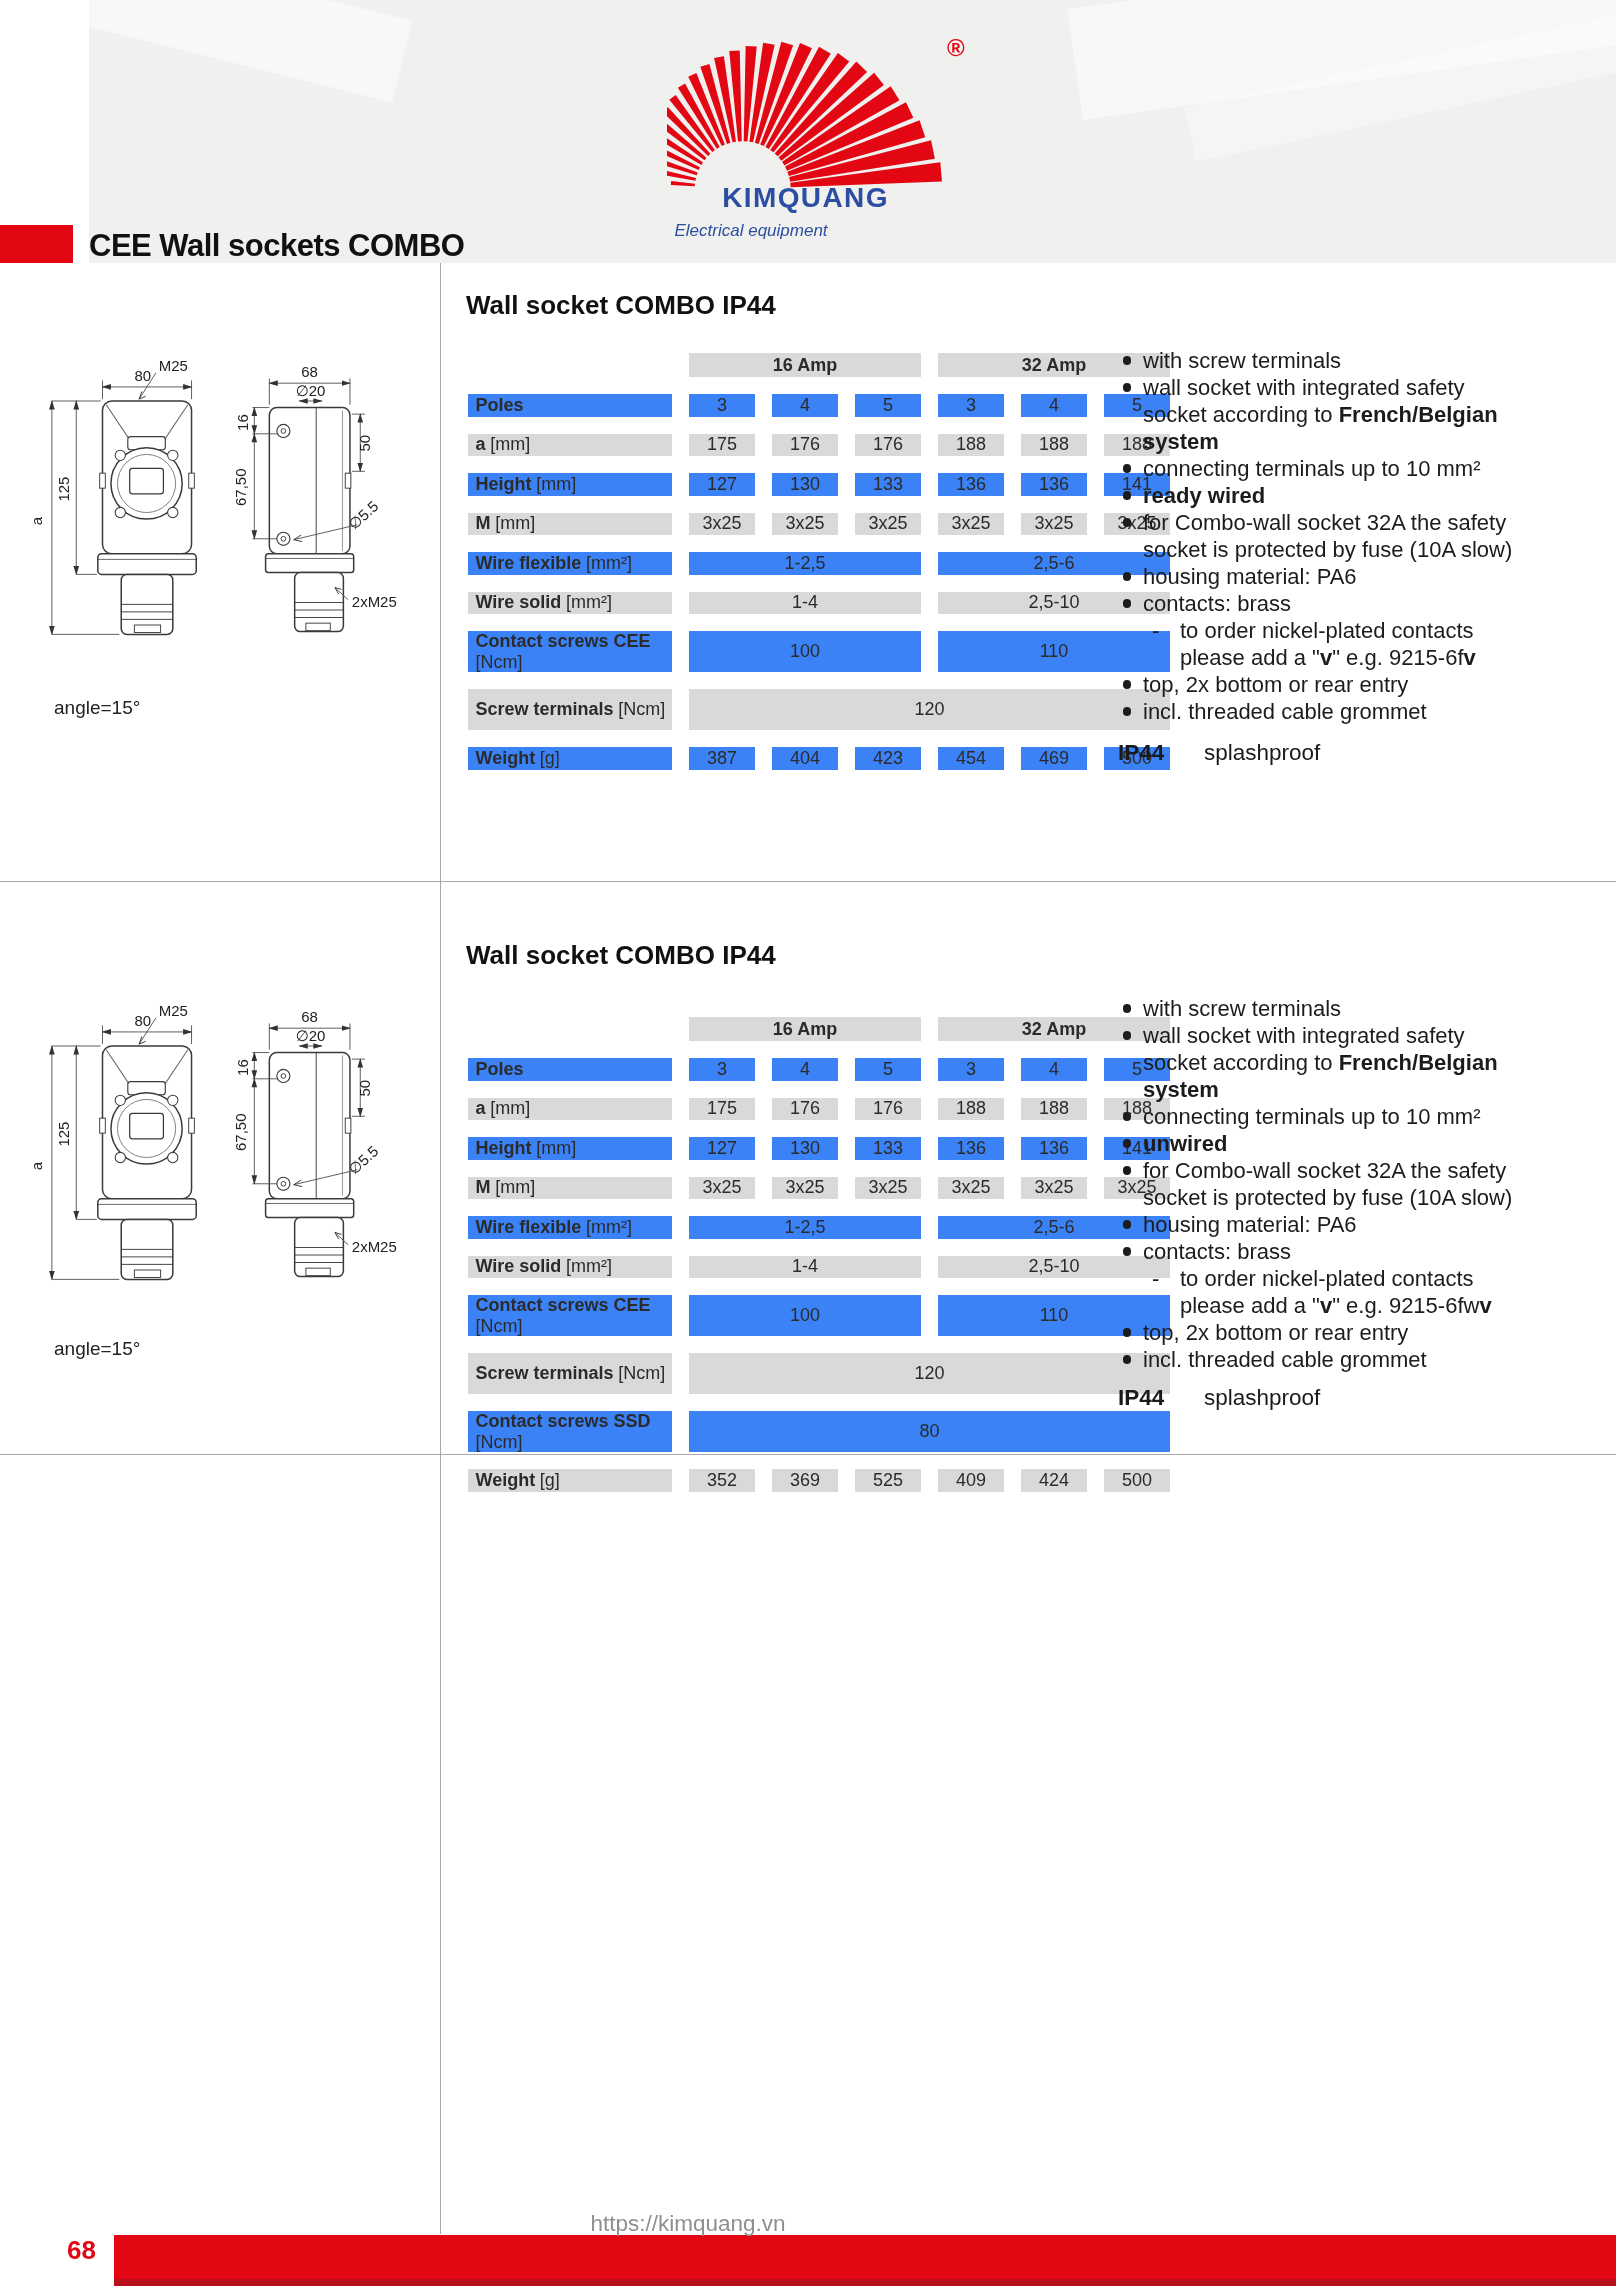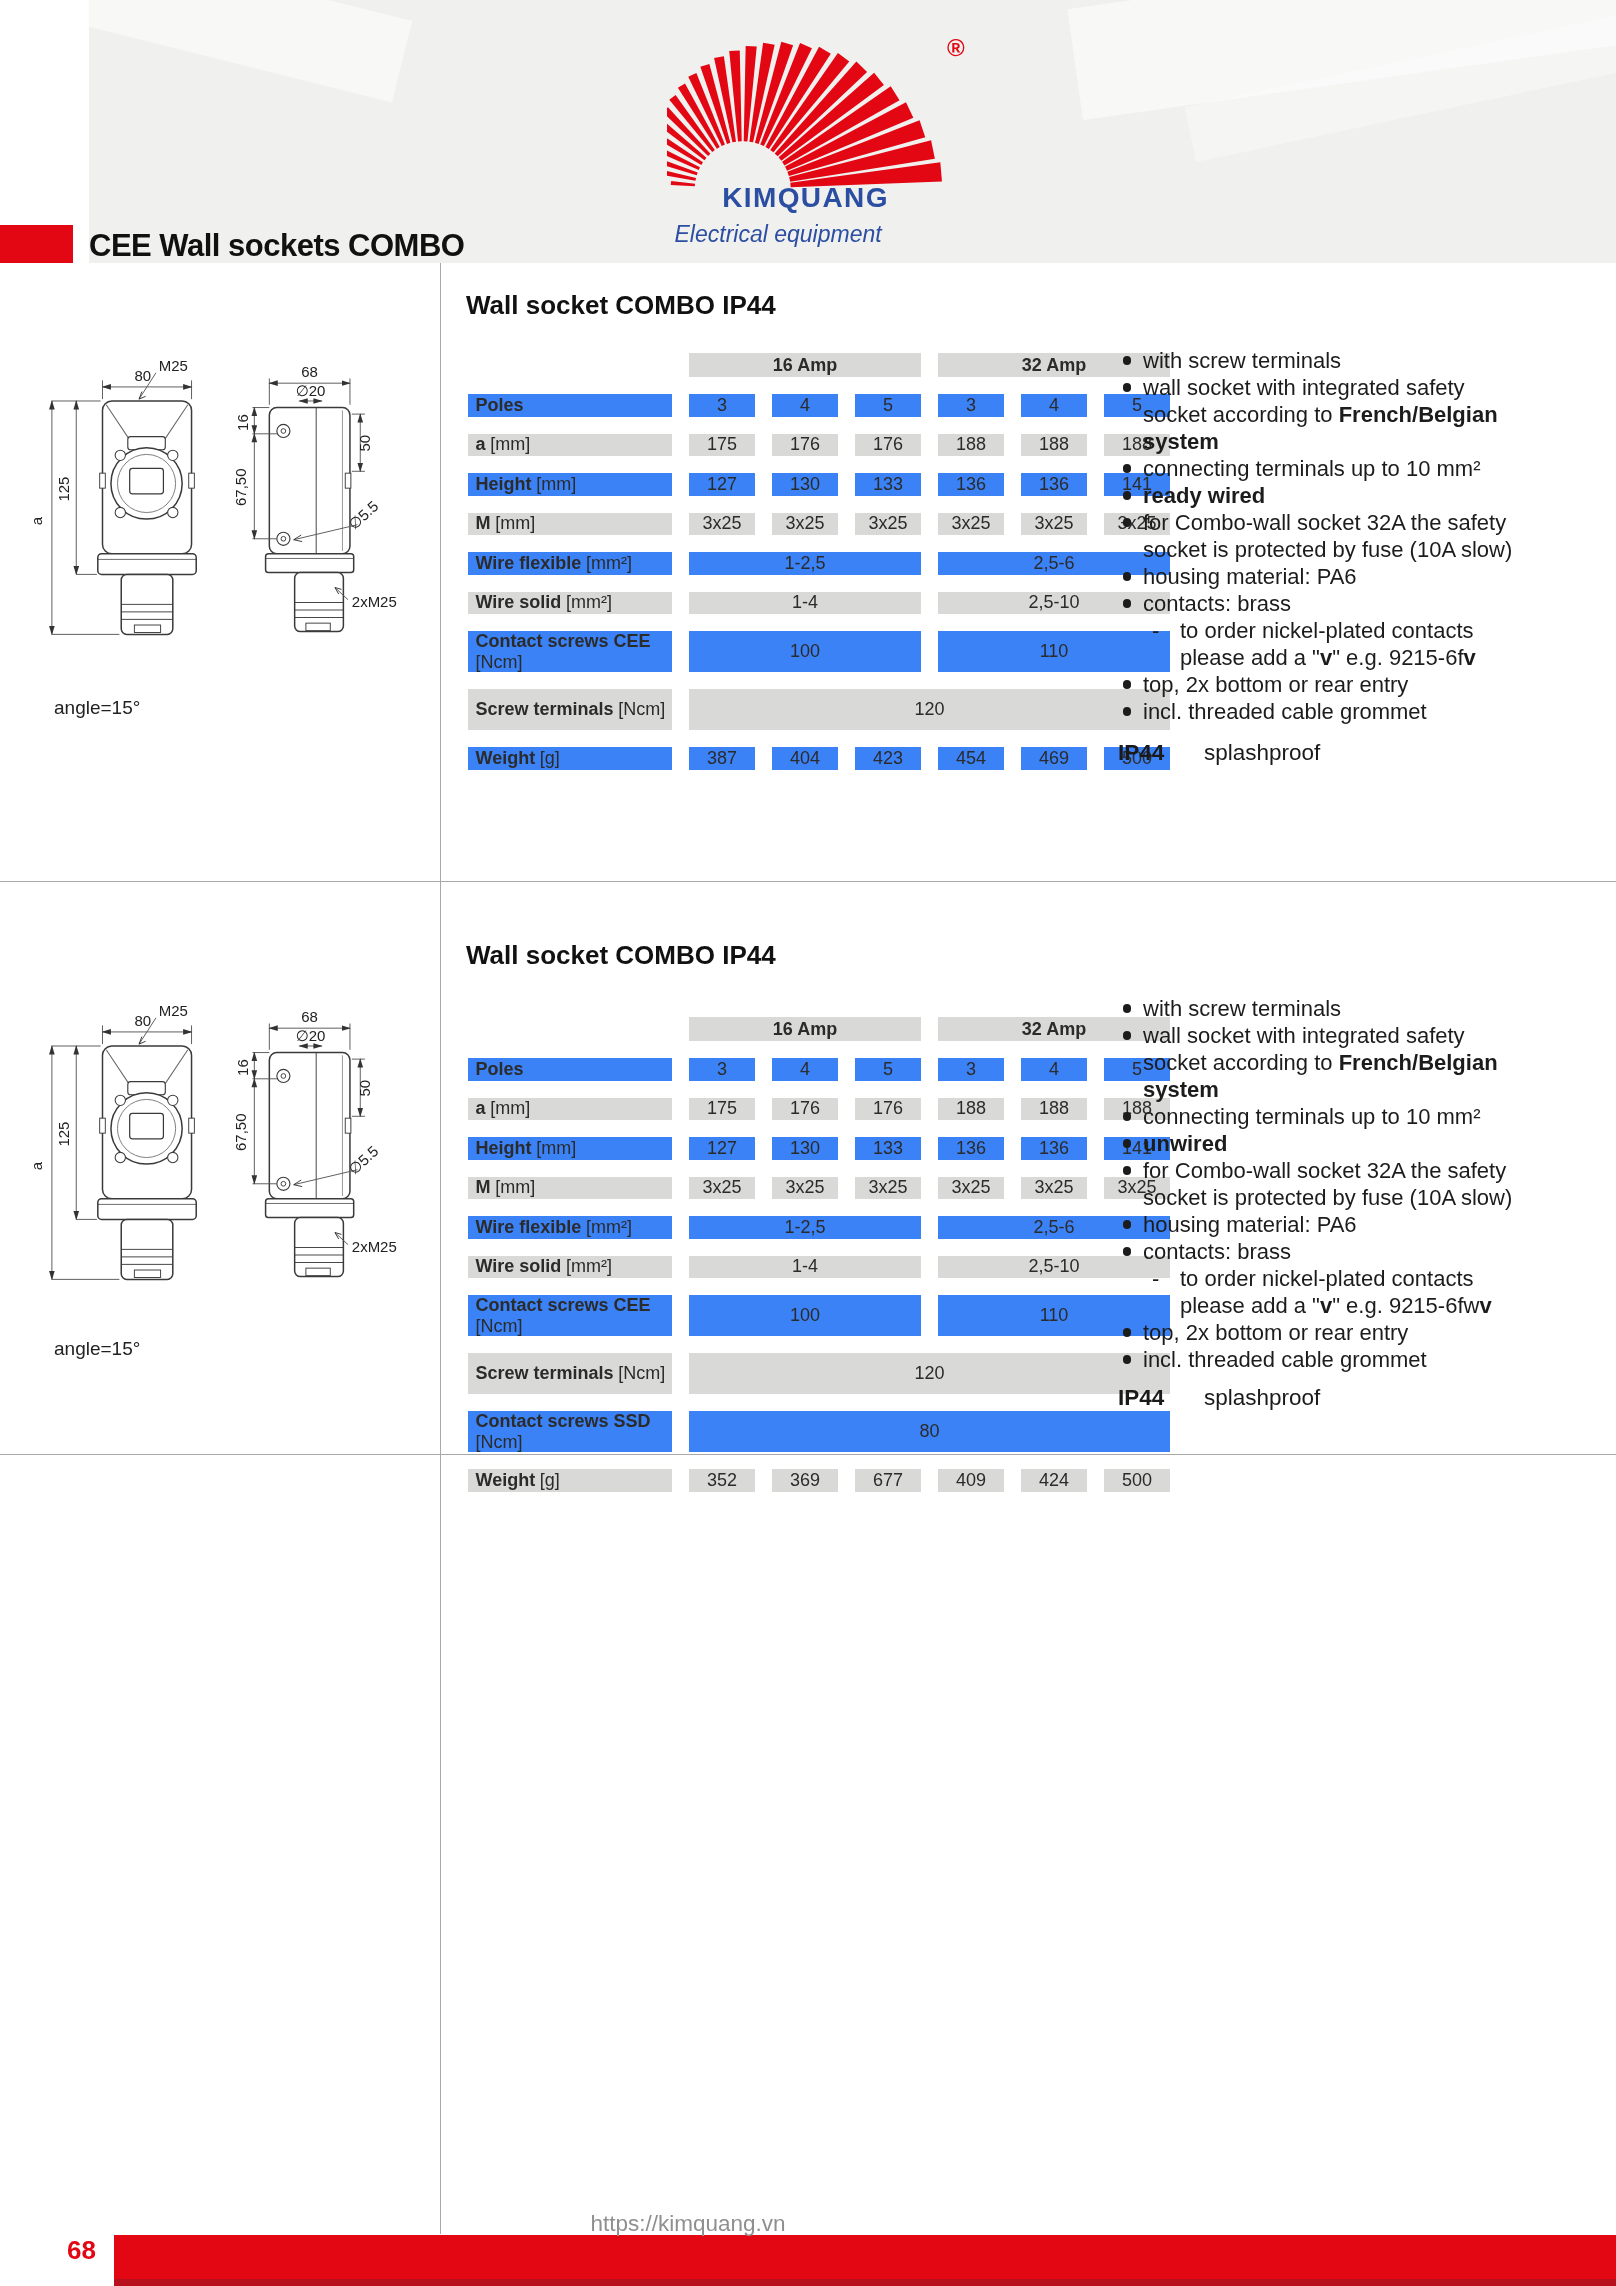--- a/index.html
+++ b/index.html
@@ -12,21 +12,21 @@
   .swoosh1{position:absolute;right:-112px;top:-37px;width:656px;height:112px;background:rgba(255,255,255,.55);transform:rotate(-8deg);}
   .swoosh2{position:absolute;right:-56px;top:56px;width:487px;height:56px;background:rgba(255,255,255,.35);transform:rotate(-12deg);}
   .swoosh3{position:absolute;left:-75px;top:-28px;width:394px;height:84px;background:rgba(255,255,255,.5);transform:rotate(14deg);}
   .red-block{position:absolute;left:0;top:225px;width:73px;height:38px;background:#e30613;}
   .main-heading{position:absolute;left:89px;top:228px;font-size:31px;font-weight:bold;letter-spacing:-0.5px;color:#111;white-space:nowrap;}
   
   .logo{position:absolute;left:667px;top:34px;width:277px;height:215px;}
   .logo svg{position:absolute;left:0;top:0;}
   .logo-reg{position:absolute;top:0px;right:-20.6px;color:#e30613;font-size:24px;font-weight:bold;}
   .logo-name{position:absolute;top:148px;left:0;width:277px;text-align:center;font-size:28px;font-weight:bold;color:#2b4ea2;letter-spacing:1.4px;}
-  .logo-tagline{position:absolute;top:187px;left:7.5px;font-size:23px;font-style:italic;color:#2b4ea2;}
+  .logo-tagline{position:absolute;top:187px;left:7.5px;font-size:17px;font-style:italic;color:#2b4ea2;}
   
   .v-divider{position:absolute;left:440px;top:263px;width:0.9px;height:1971px;background:#a8a8a8;}
   .h-divider{position:absolute;left:0;width:1616px;height:0.9px;background:#a8a8a8;}
   
   .sec-title{position:absolute;font-size:26px;font-weight:bold;color:#111;white-space:nowrap;}
   
   .spec-table{position:absolute;display:grid;grid-template-columns:204px repeat(6,66px);gap:17px;font-size:18px;}
   .cell{display:flex;align-items:center;justify-content:center;color:#2b2b2b;}
   .cell.lbl{justify-content:flex-start;padding-left:7.5px;}
   .cell.lbl2{flex-direction:column;align-items:flex-start;justify-content:center;padding-left:7.5px;}
@@ -463,21 +463,21 @@
       <span class="un">[Ncm]</span>
     </div>
   <div class="cell l r44 sp6">80</div>
 
   <div class="cell lbl g r24">
       <span class="nm">Weight</span>
       <span class="un">[g]</span>
     </div>
   <div class="cell g r24">352</div>
   <div class="cell g r24">369</div>
-  <div class="cell g r24">677</div>
+  <div class="cell g r24">525</div>
   <div class="cell g r24">409</div>
   <div class="cell g r24">424</div>
   <div class="cell g r24">500</div>
 </div>
 
 <div class="bullets" style="left:1118px;top:995px;">
   <div class="bullet"><span>with screw terminals</span></div>
   <div class="bullet"><span>wall socket with integrated safety socket according to </span><b>French/Belgian system</b></div>
   <div class="bullet"><span>connecting terminals up to 10 mm²</span></div>
   <div class="bullet"><b>unwired</b></div>

